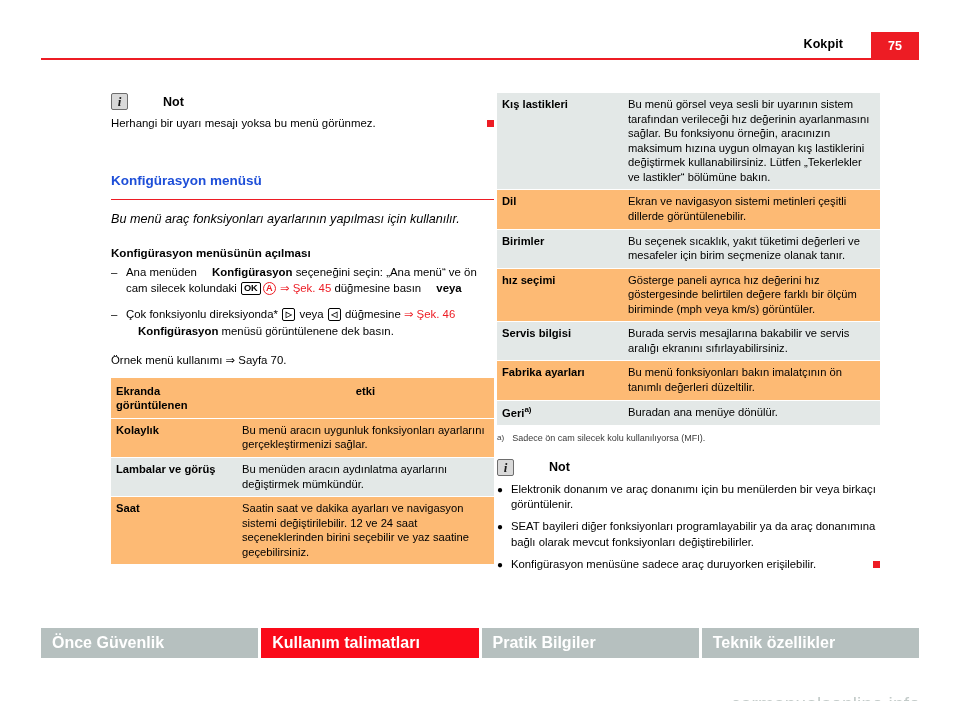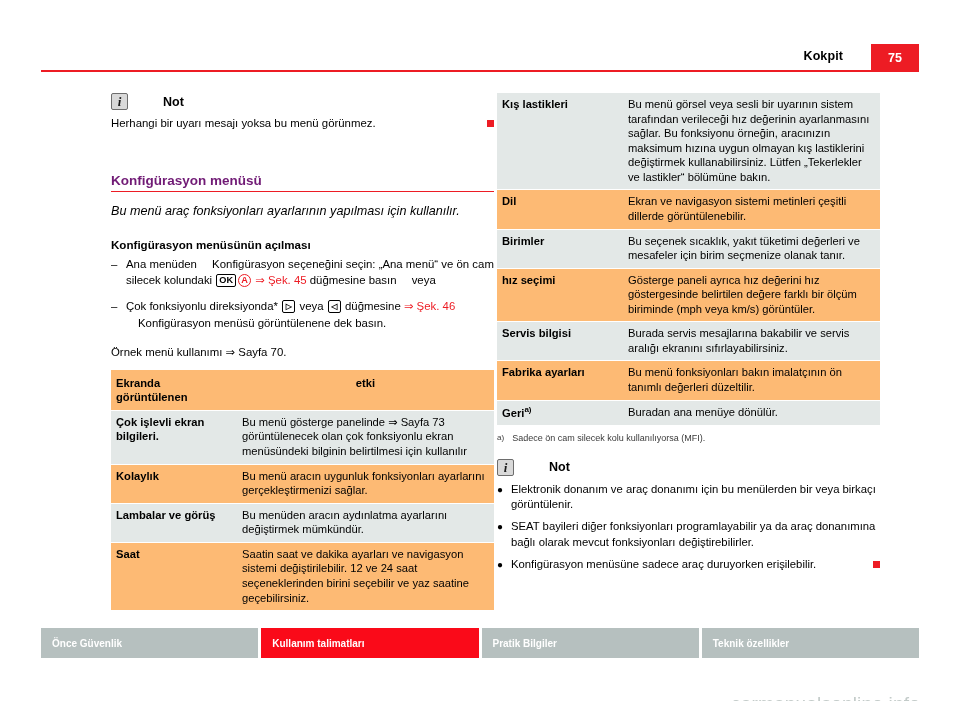--- a/index.html
+++ b/index.html
@@ -19,21 +19,21 @@
     position: absolute;
     left: 0; top: 0;
     width: 960px;
     height: 701px;
   }
 
   
   .header {
     position: absolute;
     left: 41px;
-    top: 44px;
+    top: 32px;
     width: 878px;
     height: 32px;
   }
   .header-rule {
     position: absolute;
     left: 0;
     top: 26px;
     width: 878px;
     height: 2px;
     background: #ed1c24;
@@ -113,24 +113,24 @@
   .end-mark-right {
     float: right;
     margin-top: 4px;
   }
 
   
   .section {
     margin-top: 42px;
   }
   .section-title {
-    color: #701a75;
+    color: #1d4ed8;
     font-size: 13.5px;
     font-weight: bold;
-    padding-bottom: 3px;
+    padding-bottom: 11px;
     border-bottom: 1.6px solid #ed1c24;
   }
   .section-intro {
     font-style: italic;
     font-size: 12.6px;
     line-height: 1.35;
     margin-top: 11px;
   }
   .subhead {
     font-size: 11.6px;
@@ -144,21 +144,21 @@
     display: flex;
     font-size: 11.4px;
     line-height: 1.42;
     margin-bottom: 10px;
   }
   .dash-bullet {
     width: 15px;
     flex: 0 0 15px;
   }
   .dash-text { flex: 1 1 auto; }
-  b.inl { font-weight: normal; padding-left: 12px; }
+  b.inl { font-weight: bold; padding-left: 12px; }
   .xref { color: #ed1c24; }
 
   
   .keycap {
     display: inline-block;
     border: 1px solid #000;
     border-radius: 2px;
     padding: 0 2px;
     font-size: 9.2px;
     font-weight: bold;
@@ -260,21 +260,21 @@
     top: 628px;
     width: 878px;
     height: 30px;
     display: flex;
     gap: 3px;
   }
   .ftab {
     flex: 1 1 0;
     background: #b6c0bf;
     color: #ffffff;
-    font-size: 10px;
+    font-size: 16px;
     font-weight: bold;
     display: flex;
     align-items: center;
     padding-left: 11px;
     box-sizing: border-box;
   }
   .ftab.active { background: #fa0a19; }
 
   .watermark {
     position: absolute;
@@ -331,24 +331,20 @@
     <table class="spec">
       <colgroup>
           <col class="c1">
           <col class="c2">
         </colgroup>
       <tbody>
         <tr class="plain">
           <th class="hdr-left">Ekranda görüntülenen</th>
           <th class="hdr-right">etki</th>
         </tr>
-        <tr class="shade">
-          <td class="term">Çok işlevli ekran bilgileri.</td>
-          <td>Bu menü gösterge panelinde ⇒ Sayfa 73 görüntülenecek olan çok fonksiyonlu ekran menüsündeki bilginin belirtilmesi için kullanılır</td>
-        </tr>
         <tr class="plain">
           <td class="term">Kolaylık</td>
           <td>Bu menü aracın uygunluk fonksiyonları ayarlarını gerçekleştirmenizi sağlar.</td>
         </tr>
         <tr class="shade">
           <td class="term">Lambalar ve görüş</td>
           <td>Bu menüden aracın aydınlatma ayarlarını değiştirmek mümkündür.</td>
         </tr>
         <tr class="plain">
           <td class="term">Saat</td>

